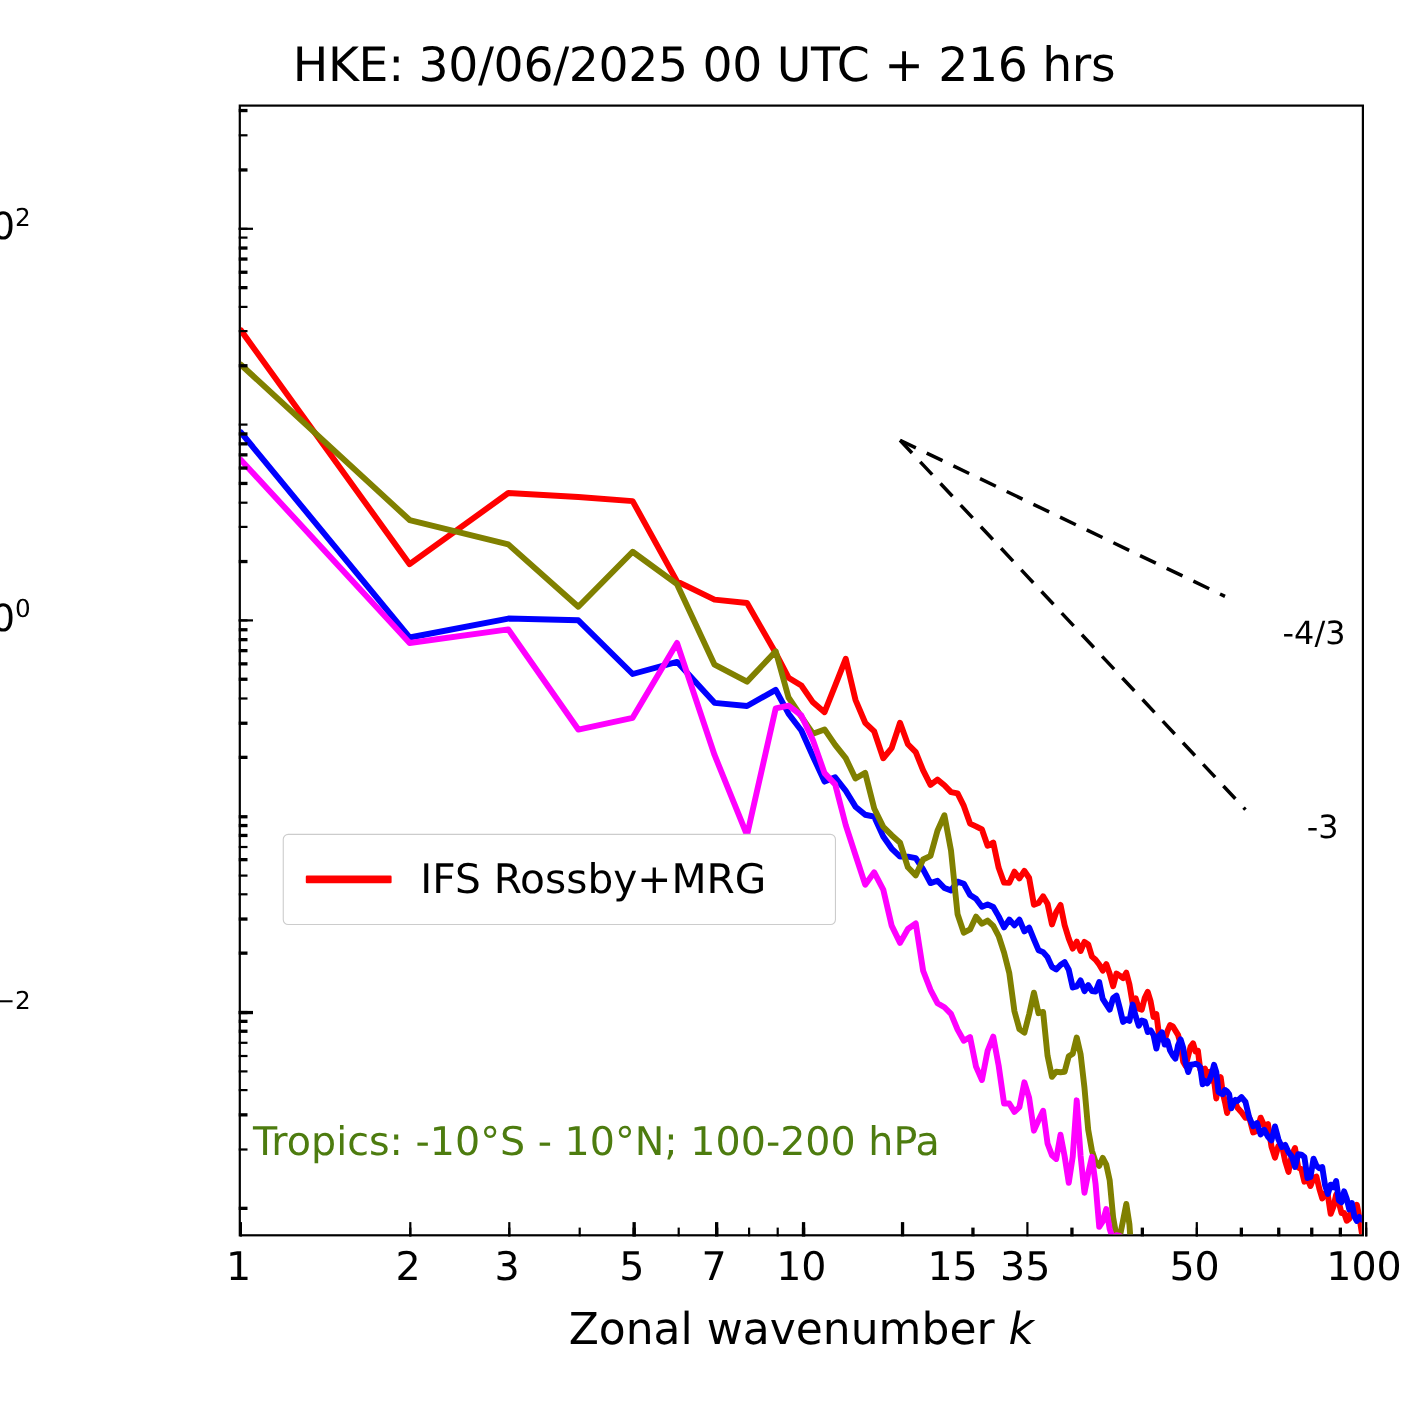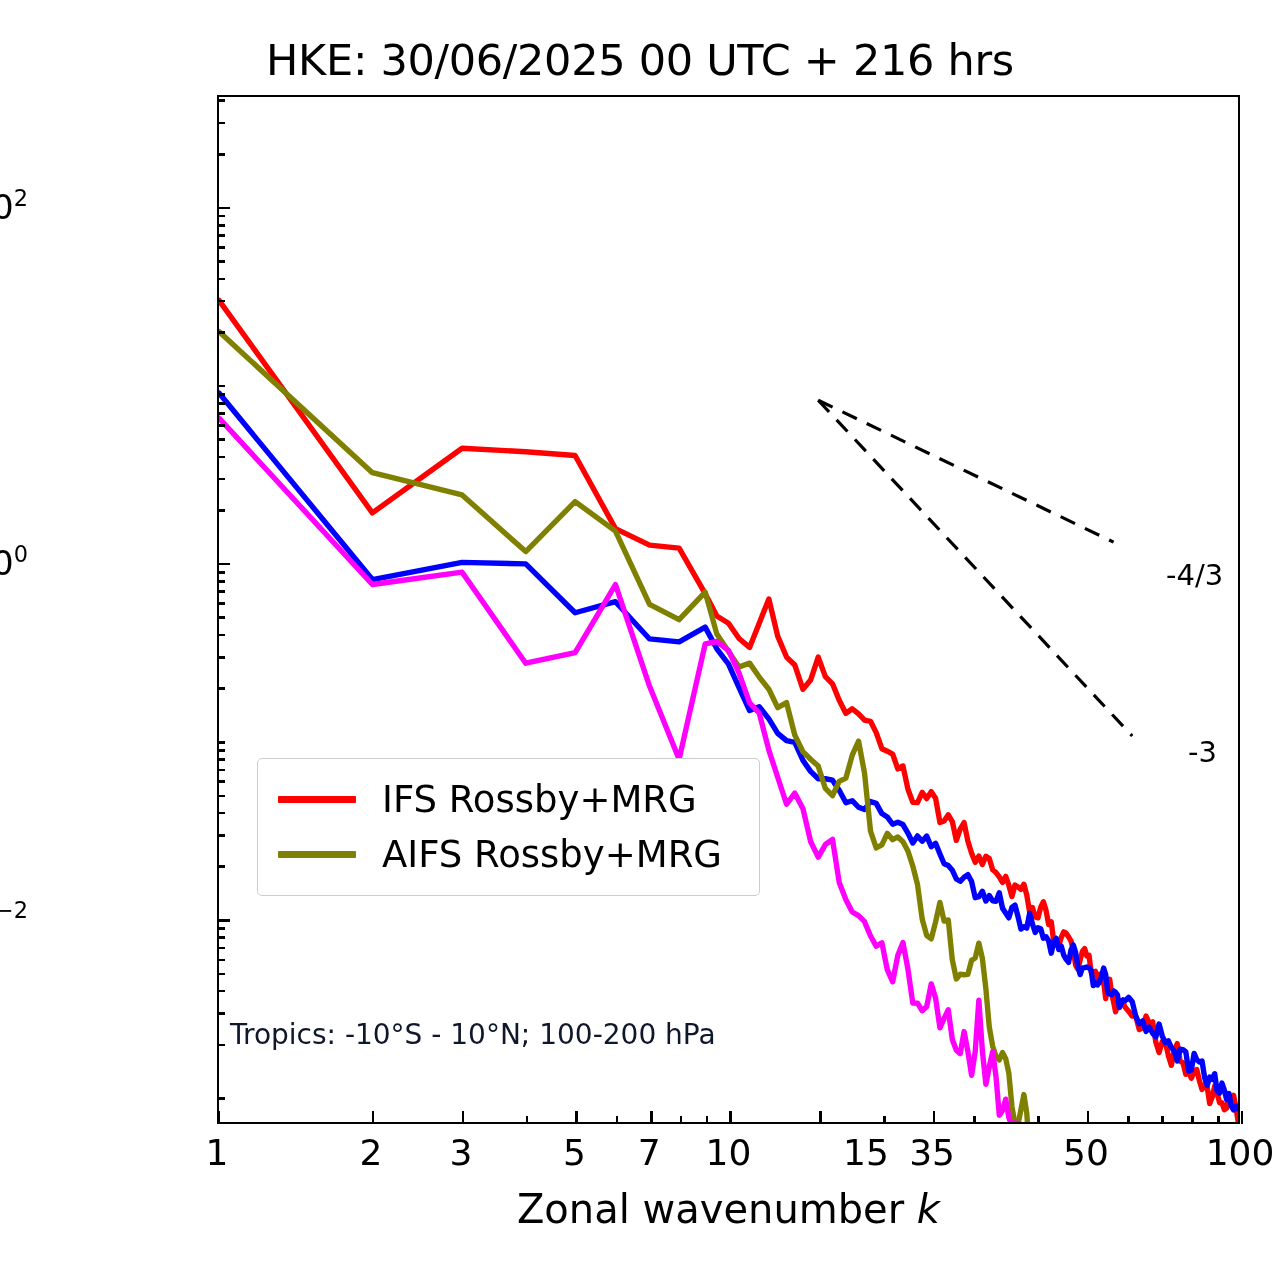--- a/index.html
+++ b/index.html
@@ -43,21 +43,21 @@
   #legend{
     position:absolute;left:245px;top:758px;width:503px;
     border:1.6px solid #cccccc;border-radius:5px;background:#fff;
     padding:13px 0 13px 0;box-sizing:border-box;margin-left:12px;
   }
   .legend-row{display:flex;align-items:center;height:55px;padding-left:20px;}
   .legend-swatch{width:78px;height:7px;margin-right:26px;flex:none;border-radius:1px;}
   .legend-text{font-size:37px;color:#000;white-space:nowrap;line-height:1;}
 
   #region-note{
-    position:absolute;left:230px;top:1018px;font-size:28px;color:#0f172a;white-space:nowrap;
+    position:absolute;left:230px;top:1018px;font-size:36px;color:#4d7c0f;white-space:nowrap;
   }
 
   .slope-label{position:absolute;font-size:29px;color:#000;white-space:nowrap;}
   #slope-53-label{left:1166px;top:558px;}
   #slope-3-label{left:1188px;top:735px;}
 </style>
 </head>
 <body>
 
 <div id="figure">
@@ -162,24 +162,20 @@
 
   <div id="x-axis-title">
     <span>Zonal wavenumber </span><span class="sym">k</span>
   </div>
 
   <div id="legend">
       <div class="legend-row">
         <div class="legend-swatch" style="background: rgb(255, 0, 0);"></div>
         <div class="legend-text">IFS Rossby+MRG</div>
       </div>
-      <div class="legend-row">
-        <div class="legend-swatch" style="background: rgb(128, 128, 0);"></div>
-        <div class="legend-text">AIFS Rossby+MRG</div>
-      </div>
     </div>
 
   <div id="region-note">Tropics: -10°S - 10°N; 100-200 hPa</div>
 
   <div class="slope-label" id="slope-53-label">-4/3</div>
   <div class="slope-label" id="slope-3-label">-3</div>
 
 <div class="xlab" style="left: 217px;">1</div>
     <div class="xlab" style="left: 370.977px;">2</div>
     <div class="xlab" style="left: 461.048px;">3</div>

